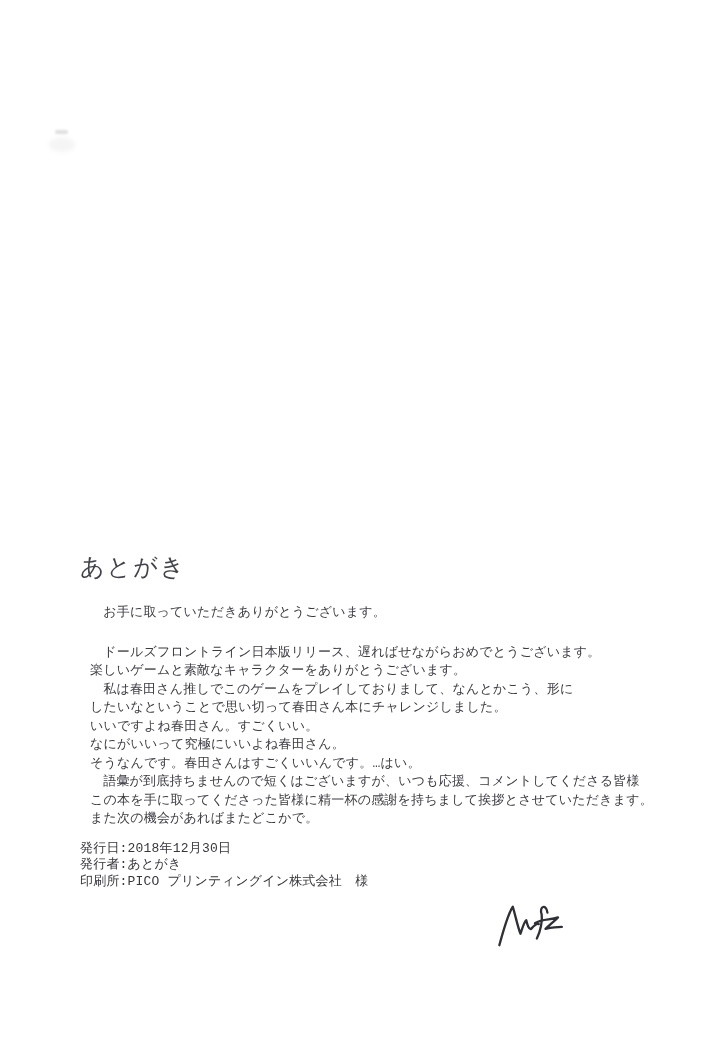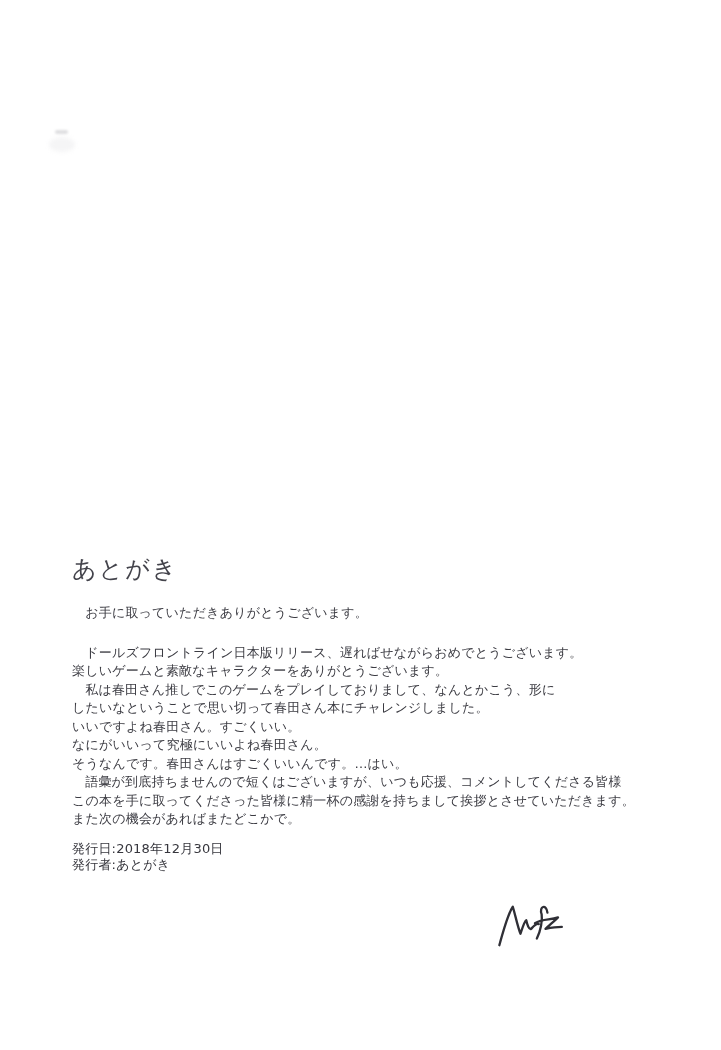--- a/index.html
+++ b/index.html
@@ -32,38 +32,39 @@
     left: 49px;
     top: 137px;
     width: 26px;
     height: 15px;
     background: rgba(190, 190, 198, 0.16);
     border-radius: 50%;
     filter: blur(2px);
   }
   .afterword {
     position: absolute;
-    left: 72px;
+    left: 80px;
     top: 556px;
     width: 600px;
+    font-family: Liberation Mono, monospace;
   }
   .afterword-title {
     font-size: 24px;
     line-height: 26px;
     letter-spacing: 2px;
     font-weight: 500;
     margin: 0 0 22px 0;
     color: #43434b;
   }
   .para {
     font-size: 13px;
     line-height: 18.5px;
     letter-spacing: 0.2px;
     white-space: pre-line;
-    margin: 0;
+    margin: 10px;
     color: #3b3b42;
   }
   .para-1 { margin-bottom: 21px; }
   .para-2 { margin-bottom: 9px; }
   .para-3 { margin-bottom: 12px; }
   .colophon {
     font-size: 13px;
     line-height: 16.5px;
     letter-spacing: 0.2px;
     color: #36363d;
@@ -105,20 +106,21 @@
 いいですよね春田さん。すごくいい。
 なにがいいって究極にいいよね春田さん。
 そうなんです。春田さんはすごくいいんです。…はい。
 　語彙が到底持ちませんので短くはございますが、いつも応援、コメントしてくださる皆様
 この本を手に取ってくださった皆様に精一杯の感謝を持ちまして挨拶とさせていただきます。
 また次の機会があればまたどこかで。</p>
 
     <div class="colophon">
       <div class="colophon-line">発行日:2018年12月30日</div>
       <div class="colophon-line">発行者:あとがき</div>
+      <div class="colophon-line">印刷所:PICO プリンティングイン株式会社　様</div>
     </div>
   </div>
 
   <div class="signature">
     <svg viewBox="0 0 80 52" xmlns="http://www.w3.org/2000/svg" fill="none" stroke="#2f2f36" stroke-width="2.4" stroke-linecap="round" stroke-linejoin="round">
       <path d="M5,46 C8,35 14,13 19,6 C21,12 24,27 27,34 C29,28 31,21 33,20 C34,25 36,30 38,29 C40,27 43,23 46,24"></path>
       <path d="M55,12 C54,3 46,5 49,14 C50,20 48,31 44,39"></path>
       <path d="M42,23 C50,18 58,20 66,17 C62,21 56,26 53,29 C58,28 65,27 70,27"></path>
     </svg>
   </div>

